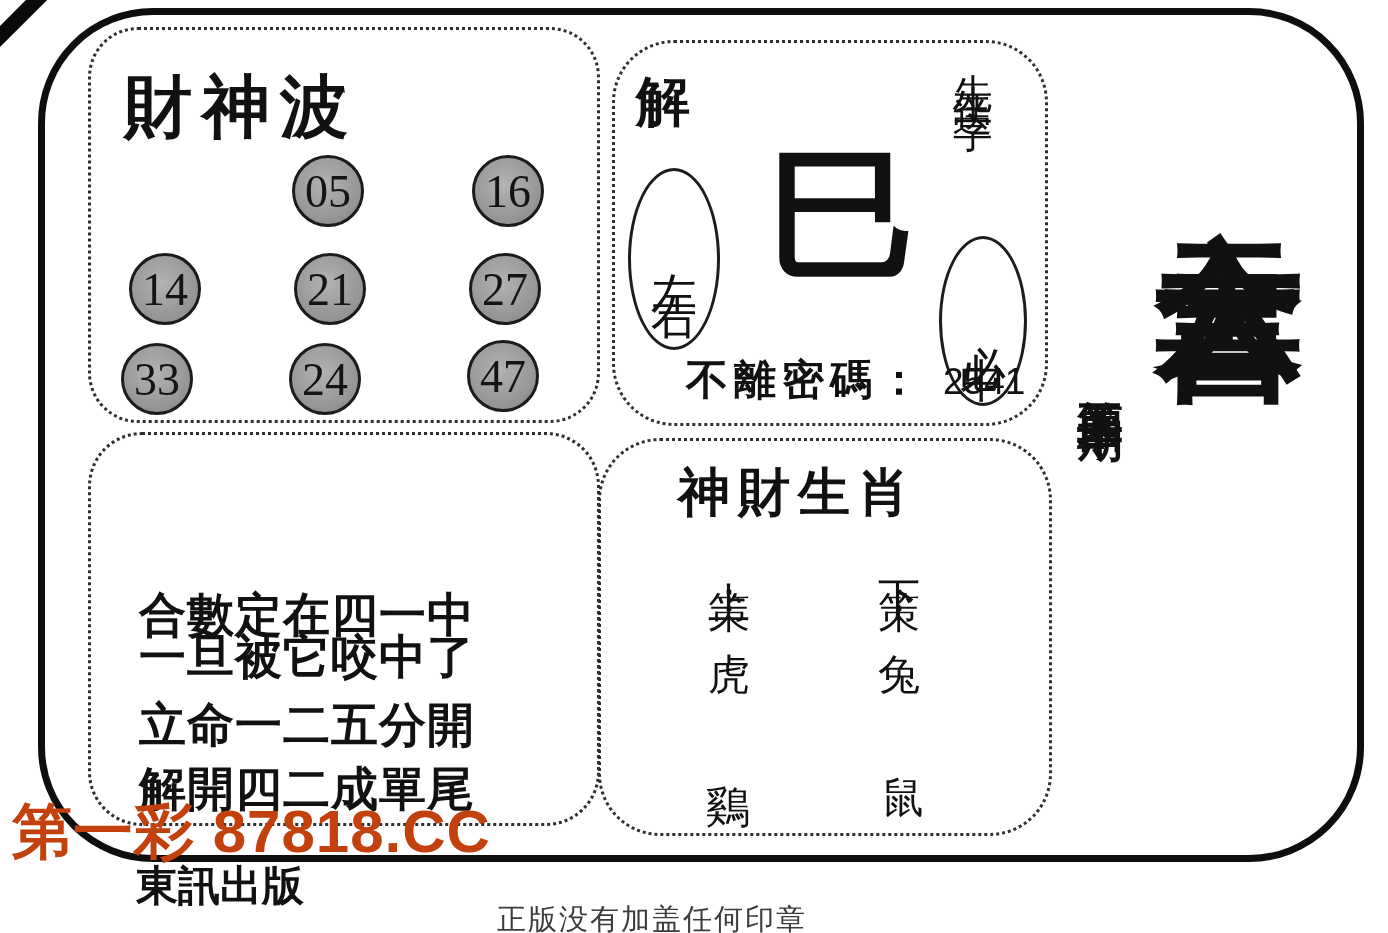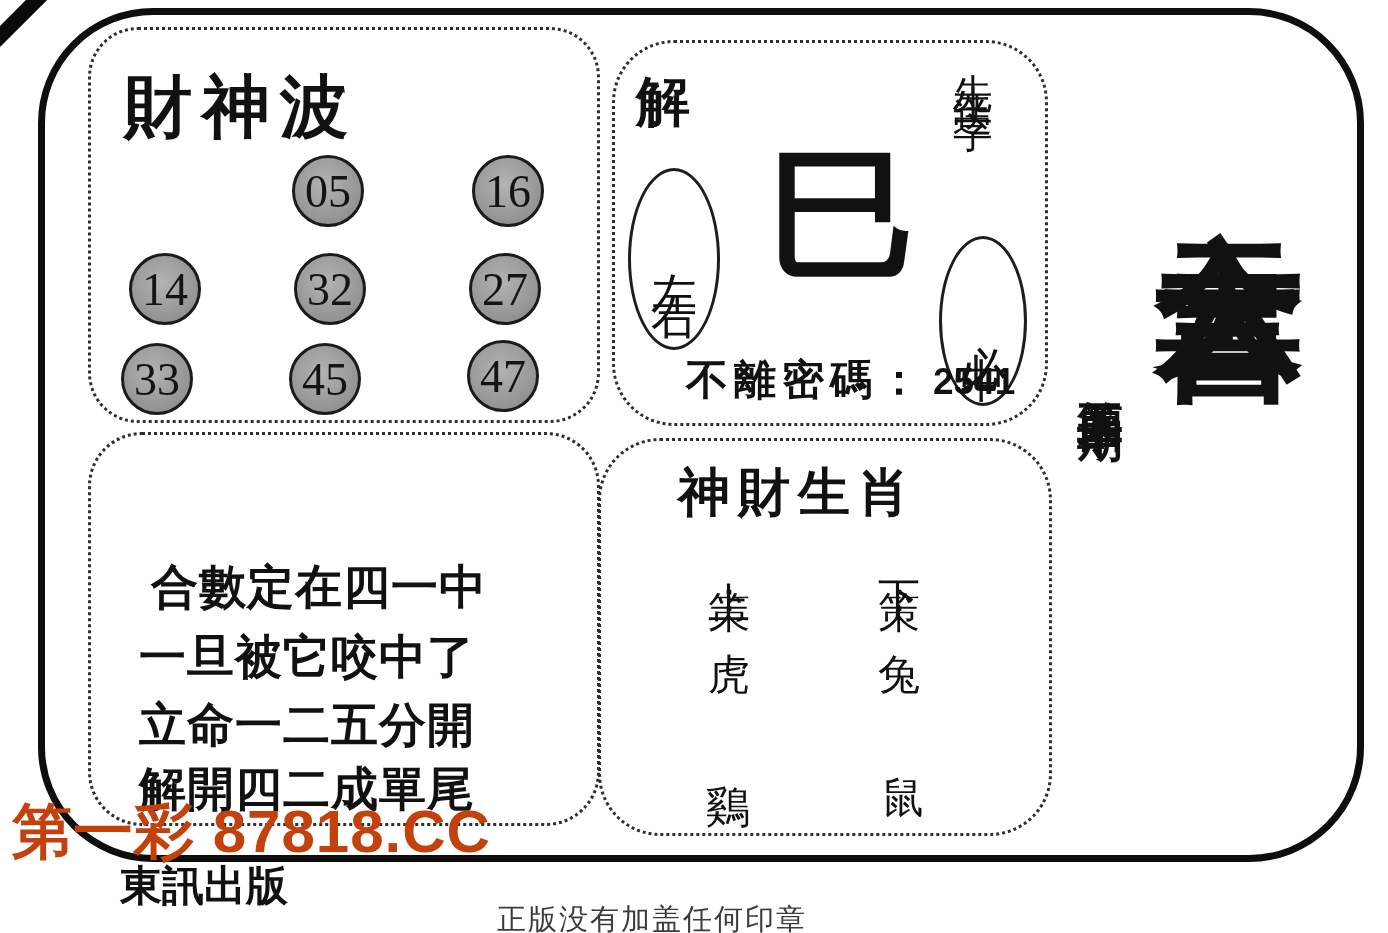--- a/index.html
+++ b/index.html
@@ -36,28 +36,28 @@
   .oval-must{left:939px;top:236px;width:82px;height:164px;}
   .oval-must .vtext{font-size:46px;letter-spacing:12px;}
   .vtext{writing-mode:vertical-rl;text-orientation:upright;line-height:1;}
   .big-char{position:absolute;left:763px;top:142px;width:160px;height:150px;
         display:flex;align-items:center;justify-content:center;
         font-size:148px;font-weight:900;font-family:"Liberation Sans",sans-serif;}
   .gift-col{position:absolute;left:952px;top:42px;height:210px;font-size:40px;
         letter-spacing:12px;}
   .code-row{position:absolute;left:686px;top:352px;display:flex;align-items:baseline;}
   .code-label{font-size:42px;font-weight:900;letter-spacing:6px;}
-  .code-value{font-size:37px;font-family:"Liberation Sans",sans-serif;font-weight:700;
-        margin-left:7px;text-align:right;}
+  .code-value{font-size:37px;font-family:"Liberation Sans",sans-serif;font-weight:400;
+        margin-left:17px;text-align:right;}
   
   .poem-title{position:absolute;left:174px;top:480px;font-size:50px;font-weight:900;
         letter-spacing:16px;}
   .poem-line{position:absolute;left:139px;font-size:47px;font-weight:600;
         font-family:"Liberation Sans",sans-serif;letter-spacing:1px;}
-  .pl0{top:556px;margin-left:12px;} .pl1{top:626px;} .pl2{top:694px;} .pl3{top:758px;}
+  .pl0{top:584px;} .pl1{top:626px;} .pl2{top:694px;} .pl3{top:758px;}
   
   .zodiac-title{position:absolute;left:678px;top:458px;font-size:52px;font-weight:900;
         letter-spacing:8px;}
   .zcol{position:absolute;top:548px;height:200px;font-size:42px;letter-spacing:10px;}
   .zcol-upper{left:708px;}
   .zcol-lower{left:878px;}
   .zextra{position:absolute;font-size:44px;}
   .zextra-upper{left:706px;top:778px;}
   .zextra-lower{left:882px;top:770px;font-size:42px;}
   
@@ -65,41 +65,41 @@
         writing-mode:vertical-rl;text-orientation:upright;line-height:1;
         font-size:148px;font-weight:700;letter-spacing:10px;}
   .issue-title{position:absolute;left:1078px;top:364px;height:260px;
         writing-mode:vertical-rl;text-orientation:upright;line-height:1;
         font-size:46px;font-weight:900;font-family:"Liberation Sans",sans-serif;
         letter-spacing:4px;}
   
   .watermark{position:absolute;left:12px;top:792px;font-size:60px;font-weight:900;
         font-family:"Liberation Sans",sans-serif;color:#c2410c;letter-spacing:1px;
         white-space:nowrap;}
-  .publisher{position:absolute;left:120px;top:858px;font-size:42px;font-weight:600;}
+  .publisher{position:absolute;left:136px;top:858px;font-size:42px;font-weight:600;}
   .auth-note{position:absolute;left:497px;top:900px;font-size:29px;color:#3c3c3c;
         letter-spacing:2px;}
 </style>
 </head>
 <body>
 
 <div class="page">
 
   <div class="outer-border"></div>
   <div class="corner-mark"></div>
 
   <div class="panel panel-caishen"></div>
   <div class="caishen-title">財神波</div>
   <div class="ball b1">05</div>
   <div class="ball b2">16</div>
   <div class="ball b3">14</div>
-  <div class="ball b4">32</div>
+  <div class="ball b4">21</div>
   <div class="ball b5">27</div>
   <div class="ball b6">33</div>
-  <div class="ball b7">45</div>
+  <div class="ball b7">24</div>
   <div class="ball b8">47</div>
 
   <div class="panel panel-hint"></div>
   <div class="jie-char">解</div>
   <div class="oval oval-lr">
     <div class="vtext">左右</div>
   </div>
   <div class="big-char">巳</div>
   <div class="gift-col vtext">先生送字</div>
   <div class="oval oval-must">

